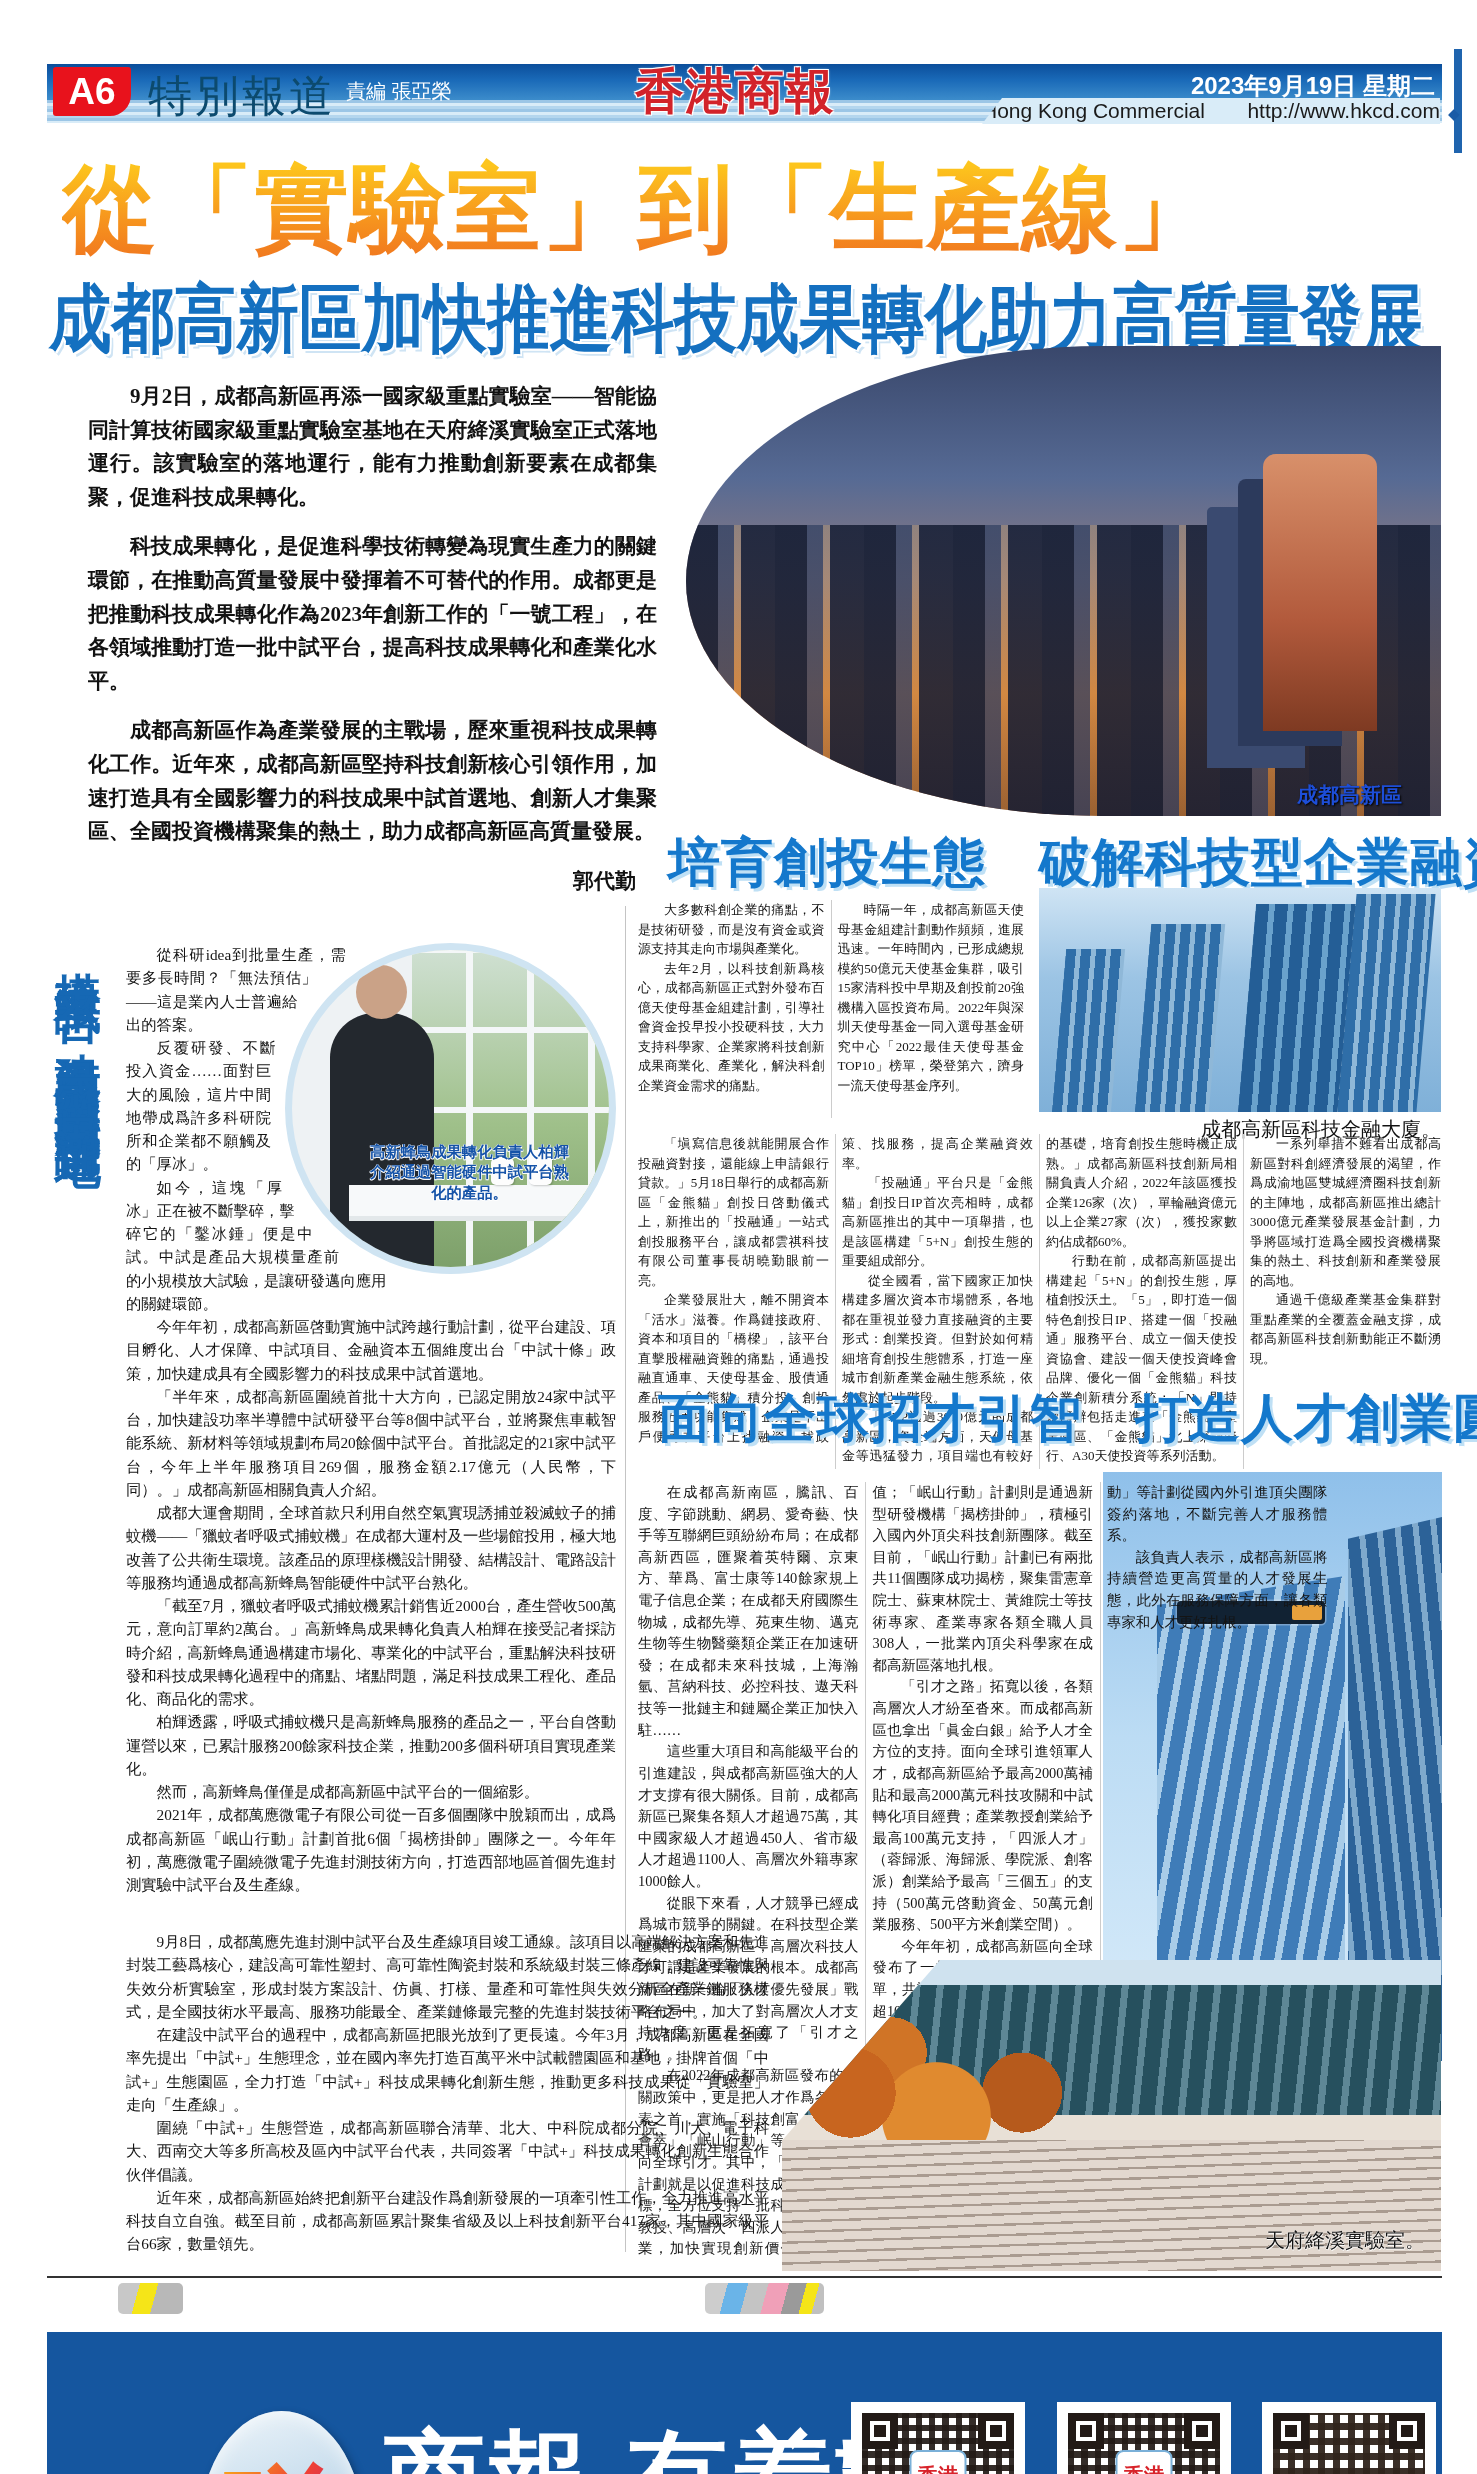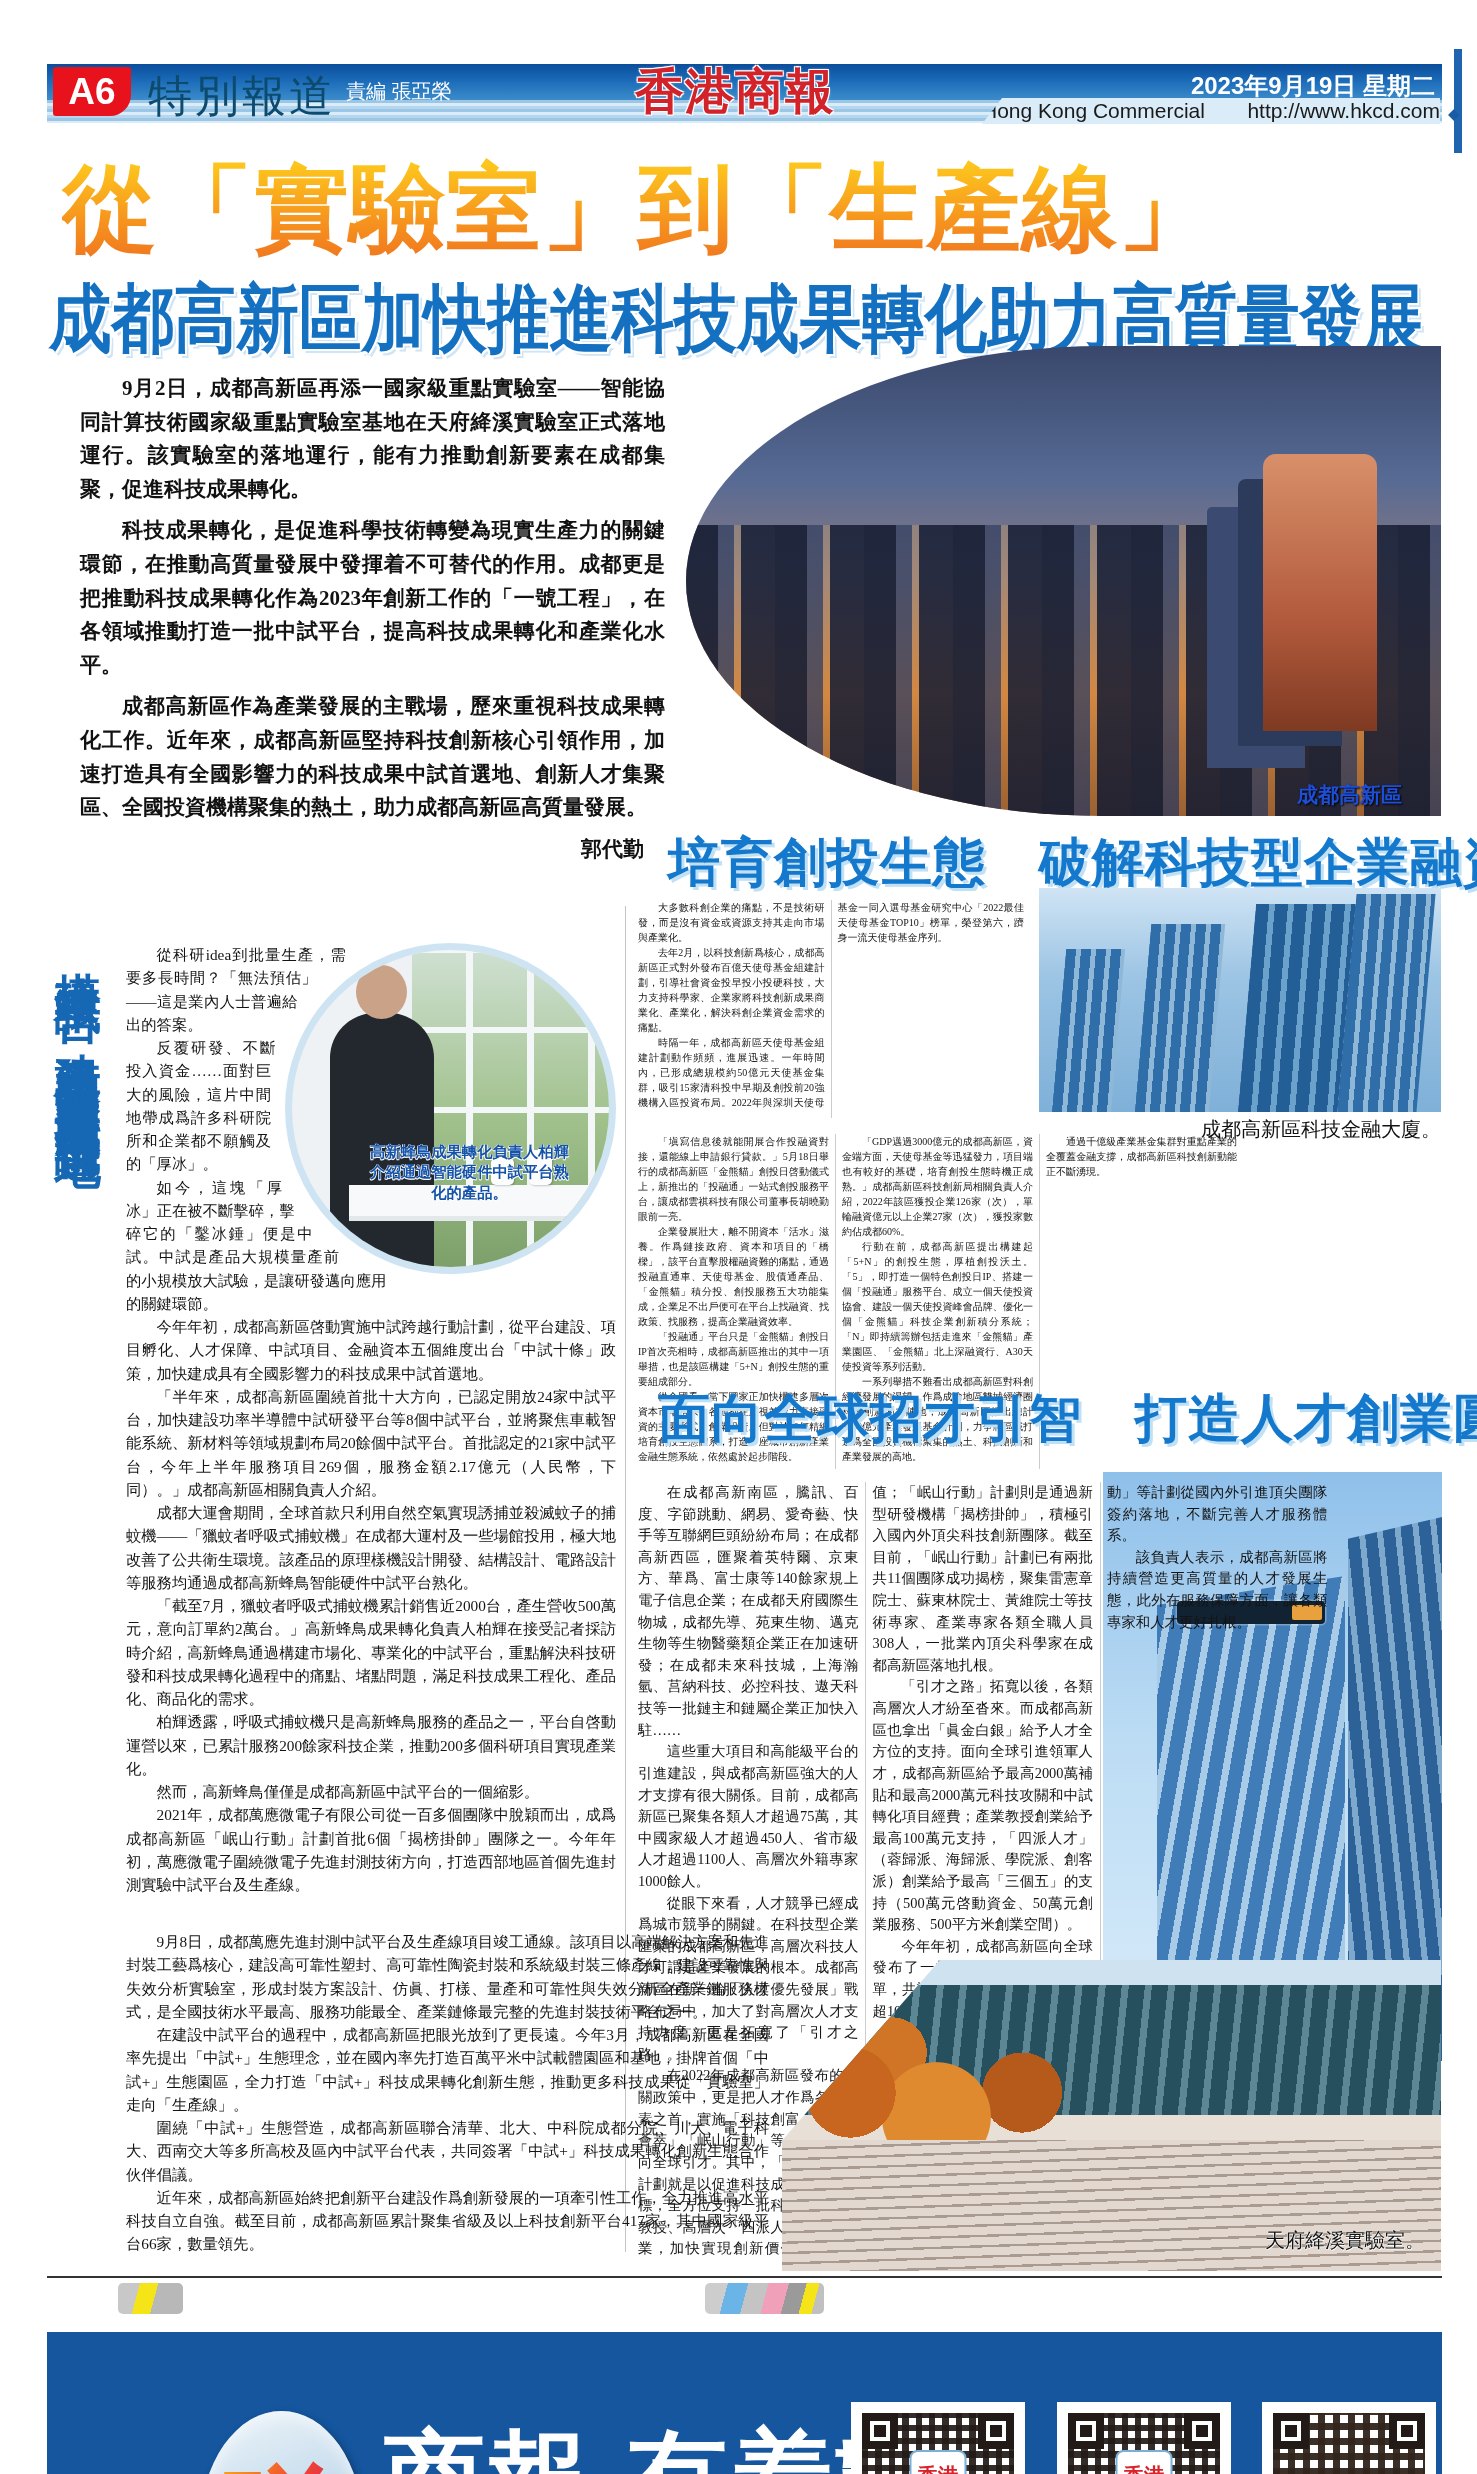--- a/index.html
+++ b/index.html
@@ -35,21 +35,21 @@
       background:linear-gradient(180deg,#fdc51d 15%,#f6921e 60%,#ee6d1f 100%);
       -webkit-background-clip:text;background-clip:text;-webkit-text-fill-color:transparent;
       filter:drop-shadow(2px 2px 0 #fff) drop-shadow(-2px -2px 0 #fff) drop-shadow(2px -2px 0 #fff) drop-shadow(-2px 2px 0 #fff);}
   .h2line{left:49px;top:270px;width:1391px;font-family:"Liberation Sans",sans-serif;
       font-weight:bold;font-size:74px;color:#1470c0;white-space:nowrap;
       transform:scaleX(0.845);transform-origin:left center;
       text-shadow:2px 2px 0 #fff,-2px -2px 0 #fff,2px -2px 0 #fff,-2px 2px 0 #fff,4px 4px 0 #cfe4f4;}
   
   .lead{left:72px;top:364px;width:601px;height:535px;font-size:21px;line-height:1.6;
       font-weight:600;text-align:justify;color:#111;}
-  .lead p{margin:8px;text-indent:2em;}
+  .lead p{margin:16px;text-indent:2em;}
   .byline{text-align:right;font-weight:700;padding-right:1em;}
   
   .photo{overflow:hidden;}
   .caption-onphoto{position:absolute;color:#1d4ed8;font-family:Liberation Mono, monospace;
       font-weight:bold;text-shadow:1px 1px 2px #000;}
   .caption-dark{position:absolute;color:#111;font-weight:normal;font-size:20px;
       text-shadow:0.5px 0.5px 0 #fff,-0.5px -0.5px 0 #fff;}
   .city{left:686px;top:346px;width:755px;height:470px;border-top-left-radius:55% 50%;
       border-bottom-left-radius:55% 50%;
       background:linear-gradient(180deg,#39476b 0%,#566a94 28%,#8d7a80 50%,#c8793a 74%,#7e4524 100%);}
@@ -116,21 +116,21 @@
       font-family:"Liberation Sans",sans-serif;font-weight:bold;font-size:15.3px;line-height:1.35;text-align:center;
       text-shadow:0.5px 0.5px 0 #fff,-0.5px -0.5px 0 #fff,0.5px -0.5px 0 #fff,-0.5px 0.5px 0 #fff;}
   .lwide{left:126px;top:1930px;width:643px;height:337px;font-size:15.3px;line-height:1.52;
       text-align:justify;color:#141414;}
   .colrule{left:625px;top:906px;width:1px;height:1346px;background:#c4c4c4;}
   
   .shead{font-family:"Liberation Sans",sans-serif;font-weight:bold;font-size:52px;color:#1478cc;
       letter-spacing:1px;text-shadow:3px 3px 0 #bfe0f5;white-space:nowrap;}
   .s1head{left:668px;top:828px;}
   .s2head{left:658px;top:1384px;}
-  .scol{font-size:10px;line-height:1.5;text-align:justify;color:#141414;column-fill:auto;
+  .scol{font-size:13px;line-height:1.5;text-align:justify;color:#141414;column-fill:auto;
       column-rule:0.5px solid #cccccc;}
   .s1a{left:638px;top:900px;width:386px;height:218px;column-count:2;column-gap:13px;}
   .s1b{left:638px;top:1134px;width:803px;height:335px;column-count:4;column-gap:13px;}
   .s2body{left:638px;top:1482px;width:455px;height:780px;column-count:2;column-gap:14px;font-size:14.4px;}
   
   .brule{left:47px;top:2276px;width:1395px;height:1.5px;background:#333;}
   .pbar{top:2283px;height:31px;border-radius:5px;}
   .pbarL{left:118px;width:65px;
       background:linear-gradient(105deg,#c8c8c8 0 30%,#f5e518 30% 55%,#b8b8b8 55% 100%);}
   .pbarR{left:705px;width:119px;

